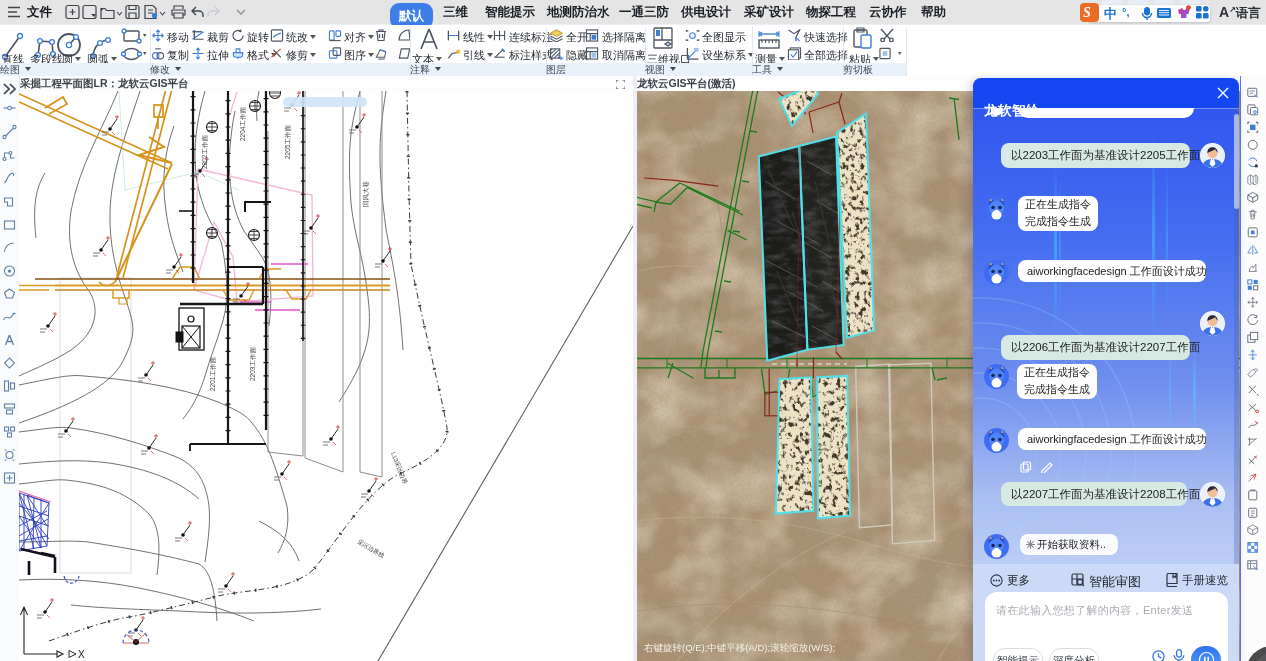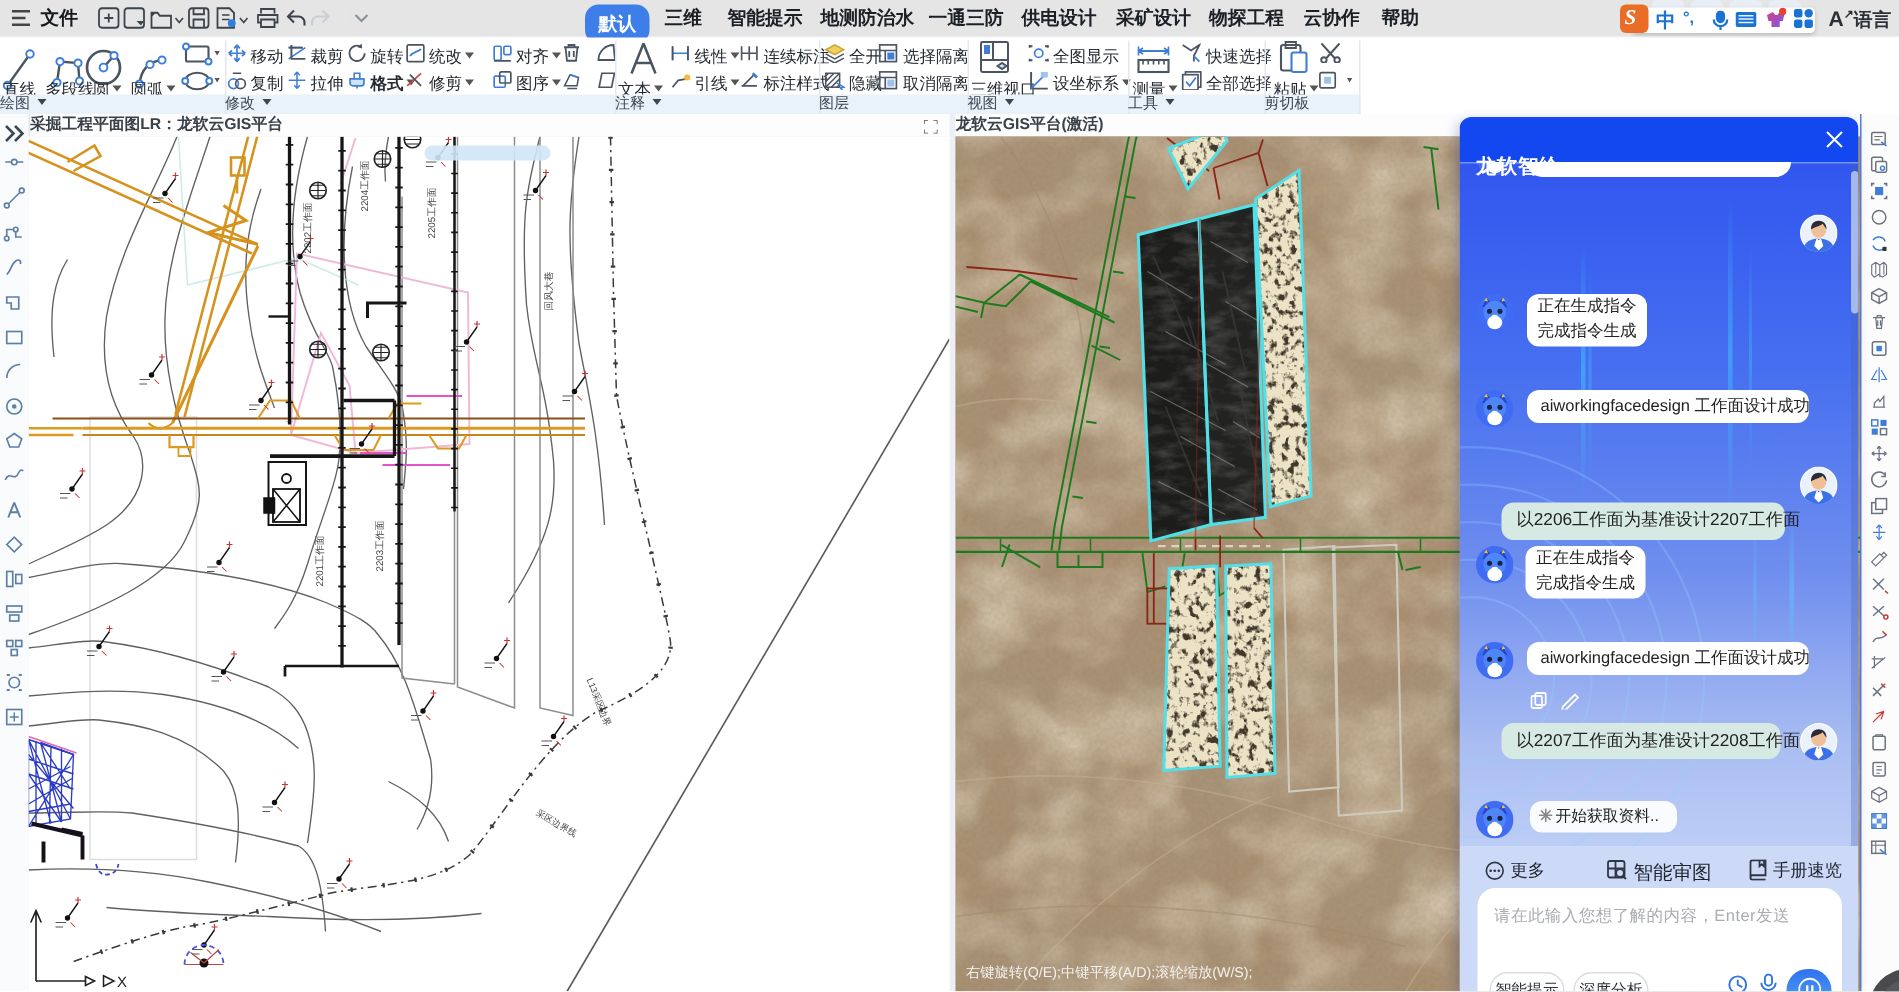--- a/index.html
+++ b/index.html
@@ -198,21 +198,21 @@
           <path d="M10.5 0l0 3.5-3.2-.8" fill="#4b5562" stroke="none"></path>
         </g>
       </svg>
     <div class="rtxt" style="left:247px;top:5px;">旋转</div>
     <svg class="abs" style="left:231px;top:22px" width="14" height="13" viewBox="0 0 14 14">
         <g fill="none" stroke="#3f7ed8" stroke-width="1.2">
           <path d="M2 6h10v3a2 2 0 0 1-2 2H4a2 2 0 0 1-2-2z" fill="#cfe3f7"></path>
           <path d="M5 6V2h4v4M7 11v2"></path>
         </g>
       </svg>
-    <div class="rtxt" style="left:247px;top:23px;font-weight:bold;">格式<span class="caret"></span></div>
+    <div class="rtxt" style="left:247px;top:23px;">格式<span class="caret"></span></div>
     <svg class="abs" style="left:270px;top:4px" width="14" height="13" viewBox="0 0 14 14">
         <g fill="none" stroke="#3f7ed8" stroke-width="1.2">
           <rect x="1" y="1" width="12" height="12" rx="1" stroke="#4b5562"></rect>
           <path d="M3 9c2-3 6-3 8-5" stroke-width="1.3"></path>
         </g>
       </svg>
     <div class="rtxt" style="left:286px;top:5px;">统改<span class="caret"></span></div>
     <svg class="abs" style="left:270px;top:22px" width="14" height="13" viewBox="0 0 14 14">
         <g fill="none">
           <path d="M1 11L11 2" stroke="#c44" stroke-width="1.2"></path>
@@ -1070,20 +1070,21 @@
             <circle cx="12.5" cy="12.5" r="11.8" fill="#eaf1fb"></circle>
             <path d="M12.5 25a12.5 12.5 0 0 1-9.5-4.4c1.8-3.2 5.3-4.6 9.5-4.6s7.7 1.4 9.5 4.6A12.5 12.5 0 0 1 12.5 25z" fill="#3b70e8"></path>
             <path d="M11 16h3l1.5 5-3 3-3-3z" fill="#fff"></path>
             <circle cx="12.5" cy="10.5" r="5" fill="#f0bf98"></circle>
             <path d="M7.3 10c0-4 2.3-5.8 5.2-5.8S17.7 6 17.7 10c-1-1.8-2-2.6-2.6-3.8-1.4 1.4-5 2-7.8 3.8z" fill="#2d2a38"></path>
             <path d="M12 16.3l.5 1 .5-1z" fill="#333"></path>
           </g>
         </defs>
       </svg>
 
+      <div class="bub user" style="left:28px;top:35px;width:169px;height:25px;line-height:25px;font-size:11.5px;">以2203工作面为基准设计2205工作面</div>
       <svg class="abs" style="left:227px;top:35px" width="25" height="25">
           <use href="#userav"></use>
         </svg>
       <svg class="abs" style="left:11px;top:88px" width="25" height="25">
           <use href="#aiav"></use>
         </svg>
       <svg class="abs" style="left:11px;top:152px" width="25" height="25">
           <use href="#aiav"></use>
         </svg>
       <svg class="abs" style="left:227px;top:203px" width="25" height="25">

